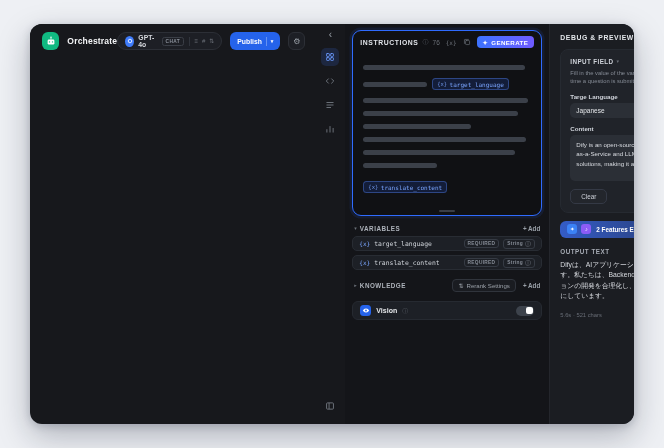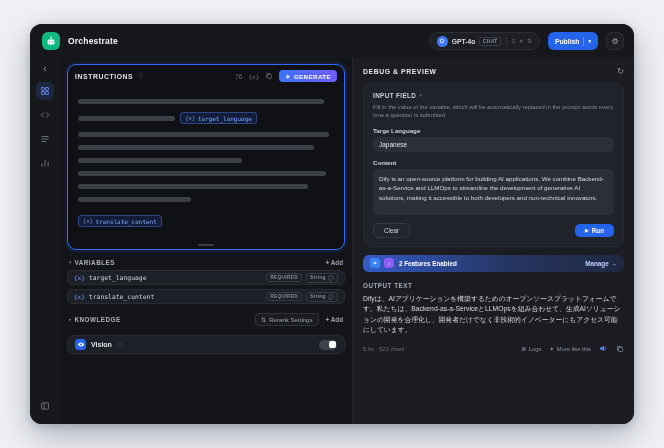--- a/index.html
+++ b/index.html
@@ -1,21 +1,21 @@
 <!DOCTYPE html>
 <html><head>
 <meta charset="utf-8">
 <style>
   * { margin:0; padding:0; box-sizing:border-box; }
   html,body { width:664px; height:448px; }
   body { font-family:"Liberation Sans", sans-serif; background:#eef0f4; position:relative; overflow:hidden; }
 
   .window { position:absolute; left:30px; top:24px; width:604px; height:400px;
     background:#17181c; border-radius:12px; box-shadow:0 12px 32px rgba(15,23,42,.28), 0 2px 8px rgba(15,23,42,.18);
-    overflow:hidden; display:flex; flex-direction:column; }
+    overflow:hidden; display:flex; flex-direction:row; }
 
   
   .topbar { height:34px; flex:0 0 34px; display:flex; align-items:center; padding:0 10px 0 12px; background:#17181c; }
   .app-icon { width:18px; height:18px; border-radius:6px; background:#10b981; display:flex; align-items:center; justify-content:center; }
   .app-title { color:#f3f4f6; font-size:8.5px; font-weight:700; margin-left:8px; letter-spacing:.2px; }
   .tb-right { margin-left:auto; display:flex; align-items:center; gap:8px; }
   .model-chip { display:flex; align-items:center; gap:4px; border:1px solid #2c2f36; background:#1d1f25; border-radius:9px; height:18px; padding:0 7px; cursor:pointer; }
   .model-ic { width:11px; height:11px; border-radius:50%; background:#3e7bfa; display:flex; align-items:center; justify-content:center; }
   .model-name { color:#d6d9de; font-size:6.8px; font-weight:700; }
   .mode-badge { border:1px solid #3a3e46; color:#8b919b; font-size:4.8px; font-weight:700; padding:1px 2.5px; border-radius:2.5px; letter-spacing:.4px; }

